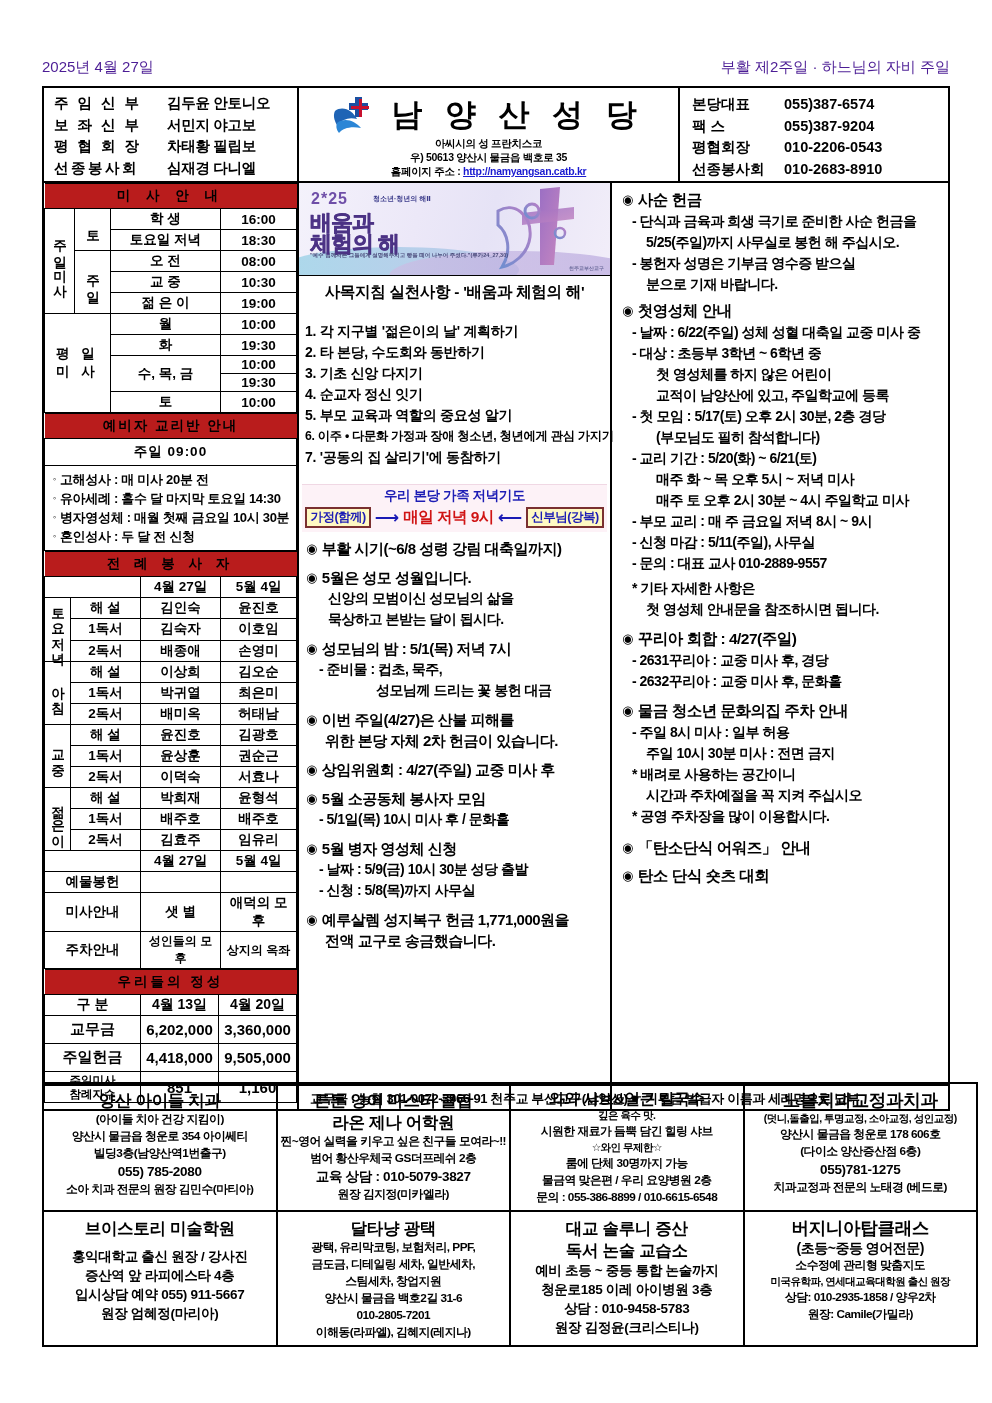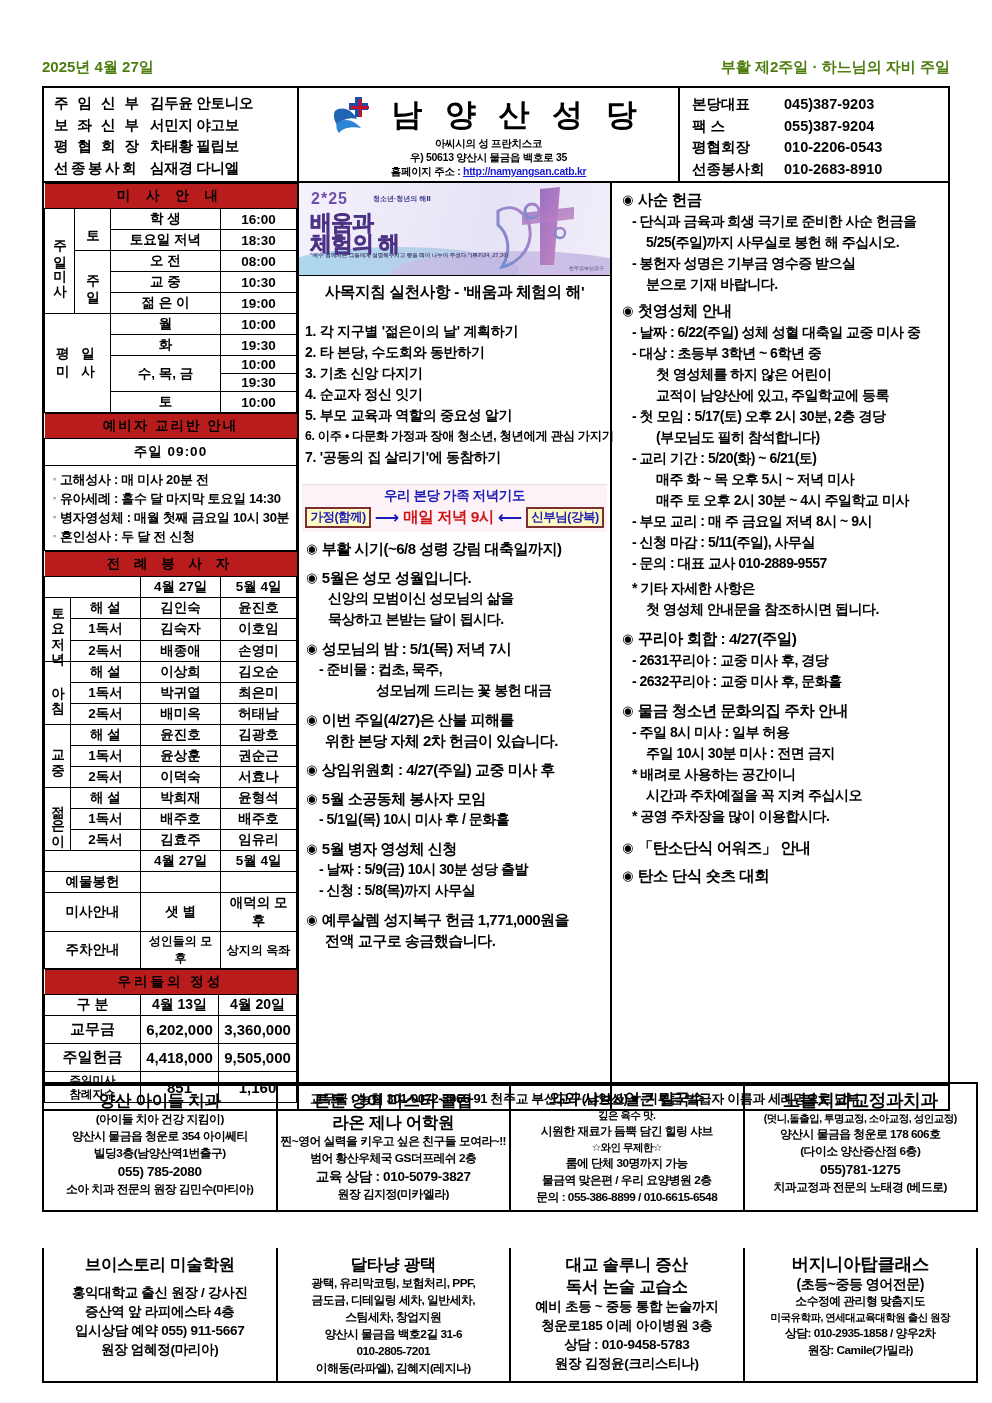--- a/index.html
+++ b/index.html
@@ -13,35 +13,35 @@
     position: relative;
     background: #fff;
     padding: 0;
     overflow: hidden;
   }
 
   
   .datebar {
     position: absolute; left: 42px; top: 58px; width: 908px;
     display: flex; justify-content: space-between; align-items: flex-end;
-    font-size: 15px; font-weight: 700; color: #4d7c0f;
+    font-size: 15px; font-weight: 400; color: #4c1d95;
   }
 
   
   .frame {
     position: absolute; left: 42px; top: 86px; width: 908px; height: 1025px;
     border: 2px solid #000;
   }
 
   
   .headband { display: flex; height: 95px; border-bottom: 2px solid #000; }
   .hb-left { width: 255px; border-right: 2px solid #000; padding: 5px 0 0 10px; }
   .hb-row { display: flex; font-size: 14.5px; font-weight: 700; line-height: 21.5px; letter-spacing: -0.3px;}
   .hb-role { width: 96px; letter-spacing: 2.5px; }
-  .hb-name { flex: 1; }
+  .hb-name { flex: 1; margin-left: 17px; }
   .hb-mid { flex: 1; border-right: 2px solid #000; position: relative; text-align: center; padding-top: 6px; }
   .logo-line { display: flex; align-items: center; justify-content: center; gap: 10px; }
   .logo-mark { width: 48px; height: 40px; position: relative; }
   .church-title {
     font-size: 31px; font-weight: 800; letter-spacing: 7px; color: #000;
     font-family: "Liberation Sans", sans-serif;
   }
   .hb-mid .sub { font-size: 10.5px; font-weight: 700; line-height: 13px; margin-top: 1px; letter-spacing: -0.3px;}
   .hb-mid .sub a { color: #1a1ad0; text-decoration: underline; }
   .hb-right { width: 268px; padding: 6px 0 0 12px; }
@@ -162,21 +162,21 @@
   }
 
   
   .ads { position: absolute; left: 42px; top: 1082px; width: 936px; }
   .adrow { display: flex; }
   .adcell {
     flex: 1; border: 2px solid #000; text-align: center;
     padding: 5px 2px 4px; min-height: 118px;
   }
   .adrow .adcell + .adcell { border-left: 0; }
-  .adrow + .adrow .adcell { border-top: 0; margin-top: 36px; }
+  .adrow + .adrow .adcell { border-top: 0; }
   .adcell .t1 { font-size: 16.5px; font-weight: 800; letter-spacing: -0.3px; line-height: 22px; }
   .adcell .t2 { font-size: 14px; font-weight: 800; letter-spacing: -0.5px; line-height: 18px; }
   .adcell .t3 { font-size: 11.8px; font-weight: 700; letter-spacing: -0.5px; line-height: 17px; }
   .adcell .t4 { font-size: 13.5px; font-weight: 800; letter-spacing: -0.3px; line-height: 19px; }
   .adcell .t5 { font-size: 10.5px; font-weight: 700; letter-spacing: -0.5px; line-height: 15px; }
 </style>
 </head>
 <body>
 
 <div class="page">
@@ -222,21 +222,21 @@
           <span class="church-title">남 양 산  성 당</span>
         </div>
         <div class="sub">아씨시의 성 프란치스코</div>
         <div class="sub">우) 50613   양산시 물금읍 백호로 35</div>
         <div class="sub"><span>홈페이지 주소 : </span><a href="#">http://namyangsan.catb.kr</a></div>
       </div>
 
       <div class="hb-right">
         <div class="hb-r-row">
             <span class="hb-r-label">본당대표</span>
-            <span>045)387-9203</span>
+            <span>055)387-6574</span>
           </div>
         <div class="hb-r-row">
             <span class="hb-r-label">팩   스</span>
             <span>055)387-9204</span>
           </div>
         <div class="hb-r-row">
             <span class="hb-r-label">평협회장</span>
             <span>010-2206-0543</span>
           </div>
         <div class="hb-r-row">

